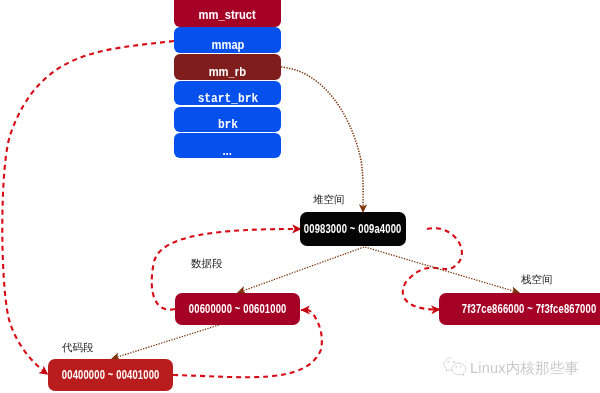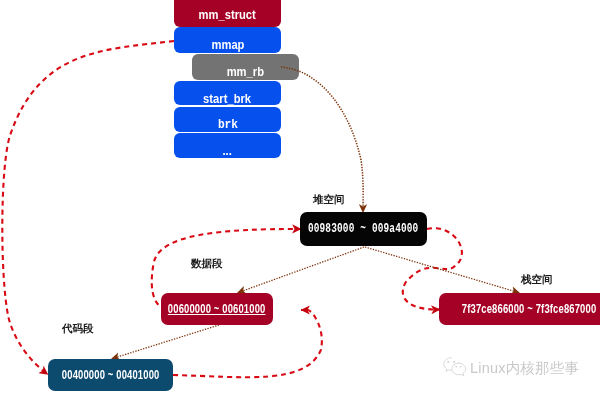--- a/index.html
+++ b/index.html
@@ -1,51 +1,51 @@
 <!DOCTYPE html>
 <html><head>
 <meta charset="utf-8">
 <style>
   html,body{margin:0;padding:0;background:#ffffff;}
   body{width:600px;height:393px;position:relative;overflow:hidden;
        font-family:"Liberation Sans",sans-serif;}
   #stage{position:absolute;left:0;top:0;width:600px;height:393px;}
   svg.layer{position:absolute;left:0;top:0;width:600px;height:393px;overflow:visible;}
-  .boxlabel{position:absolute;font-size:10.5px;font-weight:bold;color:#1a1a1a;white-space:nowrap;}
+  .boxlabel{position:absolute;font-size:10.5px;font-weight:normal;color:#1a1a1a;white-space:nowrap;}
   .node{position:absolute;display:flex;align-items:center;justify-content:center;
         border-radius:7px;color:#ffffff;white-space:nowrap;}
 
   
   #f0,#f1,#f2,#f3,#f4,#f5{left:174px;width:107px;font-size:12.2px;font-weight:bold;
       letter-spacing:0px;border-radius:6px;}
   #f0 span,#f1 span,#f2 span,#f3 span,#f4 span,#f5 span{display:inline-block;transform:scaleX(0.92);}
   #f1,#f2,#f3,#f4,#f5{padding-top:11px;box-sizing:border-box;}
   #f0{top:0px;height:26.8px;background:#A50026;border-top-left-radius:0;border-top-right-radius:0;align-items:flex-end;padding-bottom:5px;box-sizing:border-box;}
   #f1{top:26.8px;height:26.0px;background:#0650EE;}
-  #f2{top:53.8px;height:26.0px;background:#737373;margin-left:18px;}
-  #f3{top:80.6px;height:24.8px;background:#0650EE;}
+  #f2{top:53.8px;height:26.0px;background:#7f1d1d;}
+  #f3{top:80.6px;height:24.8px;background:#0650EE;font-family:Liberation Mono, monospace;}
   #f4{top:106.6px;height:25.8px;background:#0650EE;font-family:Liberation Mono, monospace;}
   #f5{top:133.4px;height:24.6px;background:#0650EE;}
 
   #heap,#data,#stack,#code{font-size:12.5px;font-weight:bold;letter-spacing:0.2px;}
   #heap span,#data span,#stack span,#code span{display:inline-block;transform:scaleX(0.755);}
-  #heap{left:300px;top:212px;width:127px;height:34px;background:#050505;font-family:Liberation Mono, monospace;}
-  #data{left:161px;top:293px;width:112px;height:32px;background:#A50026;text-decoration:underline;}
+  #heap{left:300px;top:212px;width:106px;height:34px;background:#050505;}
+  #data{left:175px;top:293px;width:125px;height:32px;background:#A50026;}
   #stack{left:439px;top:293px;width:181px;height:32px;background:#A50026;}
-  #code{left:48px;top:359px;width:125px;height:32px;background:#0c4a6e;}
+  #code{left:48px;top:359px;width:125px;height:32px;background:#b91c1c;}
 
   #watermark{position:absolute;left:0;top:0;width:600px;height:393px;}
   #wechat{position:absolute;left:441px;top:356px;display:block;}
   #wm-text{position:absolute;left:470px;top:361px;font-size:14.5px;color:#c9c9c9;
            letter-spacing:0.2px;line-height:1.1;white-space:nowrap;}
 
   #lbl-heap{left:313px;top:193px;}
   #lbl-data{left:191px;top:257px;}
   #lbl-stack{left:521px;top:273px;}
-  #lbl-code{left:62px;top:322px;}
+  #lbl-code{left:62px;top:341px;}
 </style>
 </head>
 <body>
 
 <div id="stage">
 
   <div class="node" id="f0">
     <span>mm_struct</span>
   </div>
   <div class="node" id="f1">

